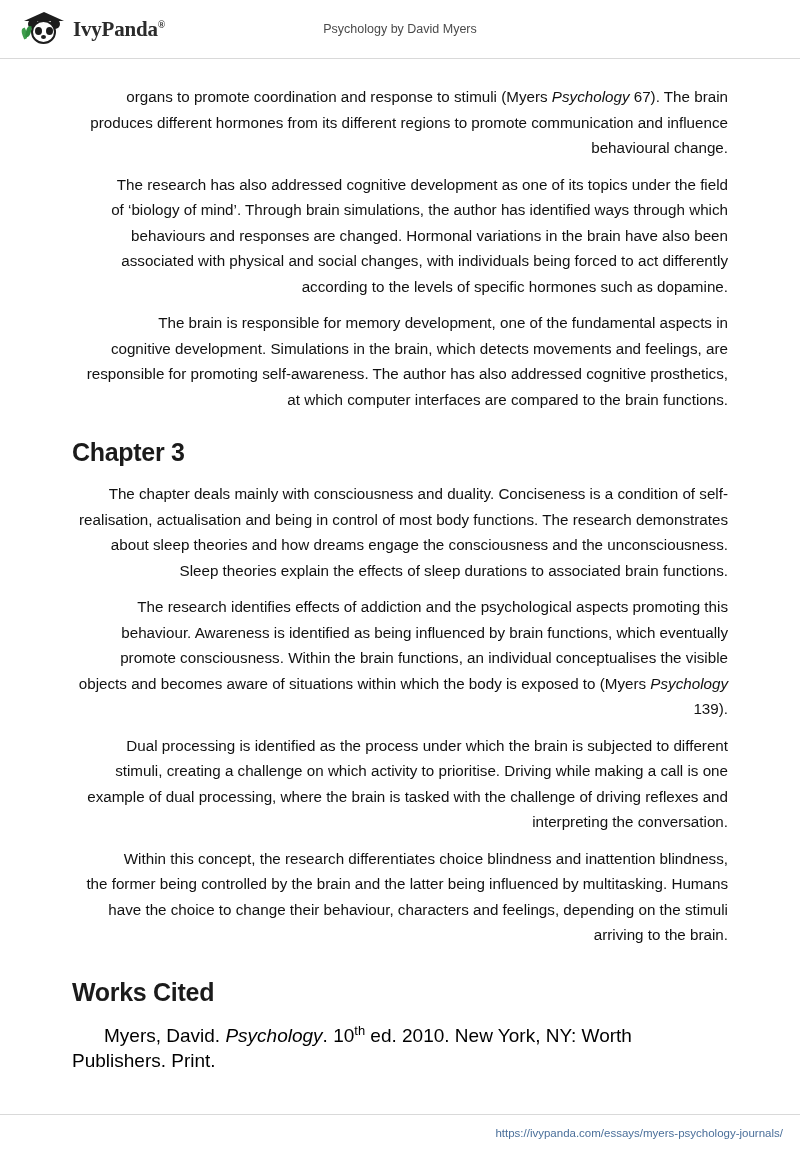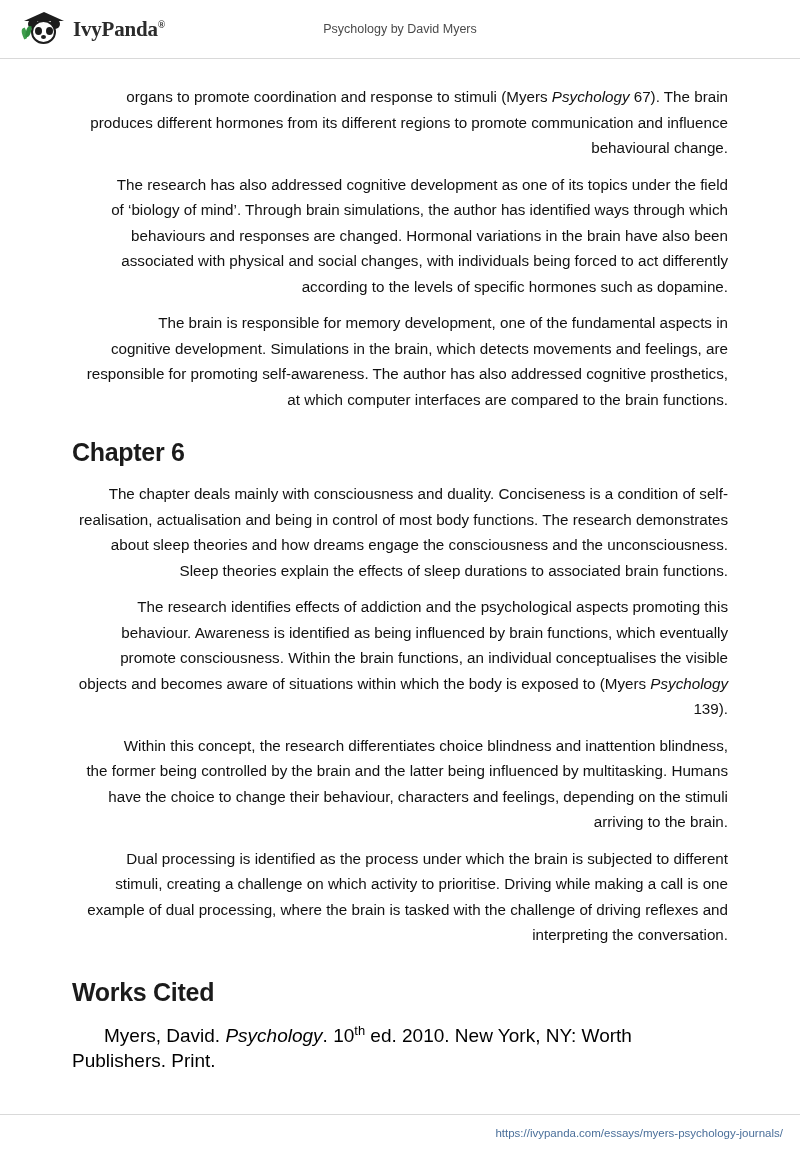--- a/index.html
+++ b/index.html
@@ -237,27 +237,27 @@
     <div class="header-rule"></div>
   </div>
 
   <div class="content">
     <div id="top-paras">
         <p class="para"><span>organs to promote coordination and response to stimuli (Myers </span><span class="it">Psychology</span><span> 67). The brain produces different hormones from its different regions to promote communication and influence behavioural change.</span></p>
         <p class="para indent"><span>The research has also addressed cognitive development as one of its topics under the field of ‘biology of mind’. Through brain simulations, the author has identified ways through which behaviours and responses are changed. Hormonal variations in the brain have also been associated with physical and social changes, with individuals being forced to act differently according to the levels of specific hormones such as dopamine.</span></p>
         <p class="para indent"><span>The brain is responsible for memory development, one of the fundamental aspects in cognitive development. Simulations in the brain, which detects movements and feelings, are responsible for promoting self-awareness. The author has also addressed cognitive prosthetics, at which computer interfaces are compared to the brain functions.</span></p>
       </div>
 
-    <h2 class="heading">Chapter 6</h2>
+    <h2 class="heading">Chapter 3</h2>
 
     <div id="chapter-paras">
         <p class="para indent"><span>The chapter deals mainly with consciousness and duality. Conciseness is a condition of self-realisation, actualisation and being in control of most body functions. The research demonstrates about sleep theories and how dreams engage the consciousness and the unconsciousness. Sleep theories explain the effects of sleep durations to associated brain functions.</span></p>
         <p class="para indent"><span>The research identifies effects of addiction and the psychological aspects promoting this behaviour. Awareness is identified as being influenced by brain functions, which eventually promote consciousness. Within the brain functions, an individual conceptualises the visible objects and becomes aware of situations within which the body is exposed to (Myers </span><span class="it">Psychology</span><span> 139).</span></p>
+        <p class="para indent"><span>Dual processing is identified as the process under which the brain is subjected to different stimuli, creating a challenge on which activity to prioritise. Driving while making a call is one example of dual processing, where the brain is tasked with the challenge of driving reflexes and interpreting the conversation.</span></p>
         <p class="para indent"><span>Within this concept, the research differentiates choice blindness and inattention blindness, the former being controlled by the brain and the latter being influenced by multitasking. Humans have the choice to change their behaviour, characters and feelings, depending on the stimuli arriving to the brain.</span></p>
-        <p class="para indent"><span>Dual processing is identified as the process under which the brain is subjected to different stimuli, creating a challenge on which activity to prioritise. Driving while making a call is one example of dual processing, where the brain is tasked with the challenge of driving reflexes and interpreting the conversation.</span></p>
       </div>
 
     <h2 class="heading works">Works Cited</h2>
 
     <div id="references">
         <p class="ref"><span>Myers, David. </span><span class="it">Psychology</span><span>. 10</span><sup>th</sup><span> ed. 2010. New York, NY: Worth Publishers. Print.</span></p>
       </div>
   </div>
 
   <div class="footer">

